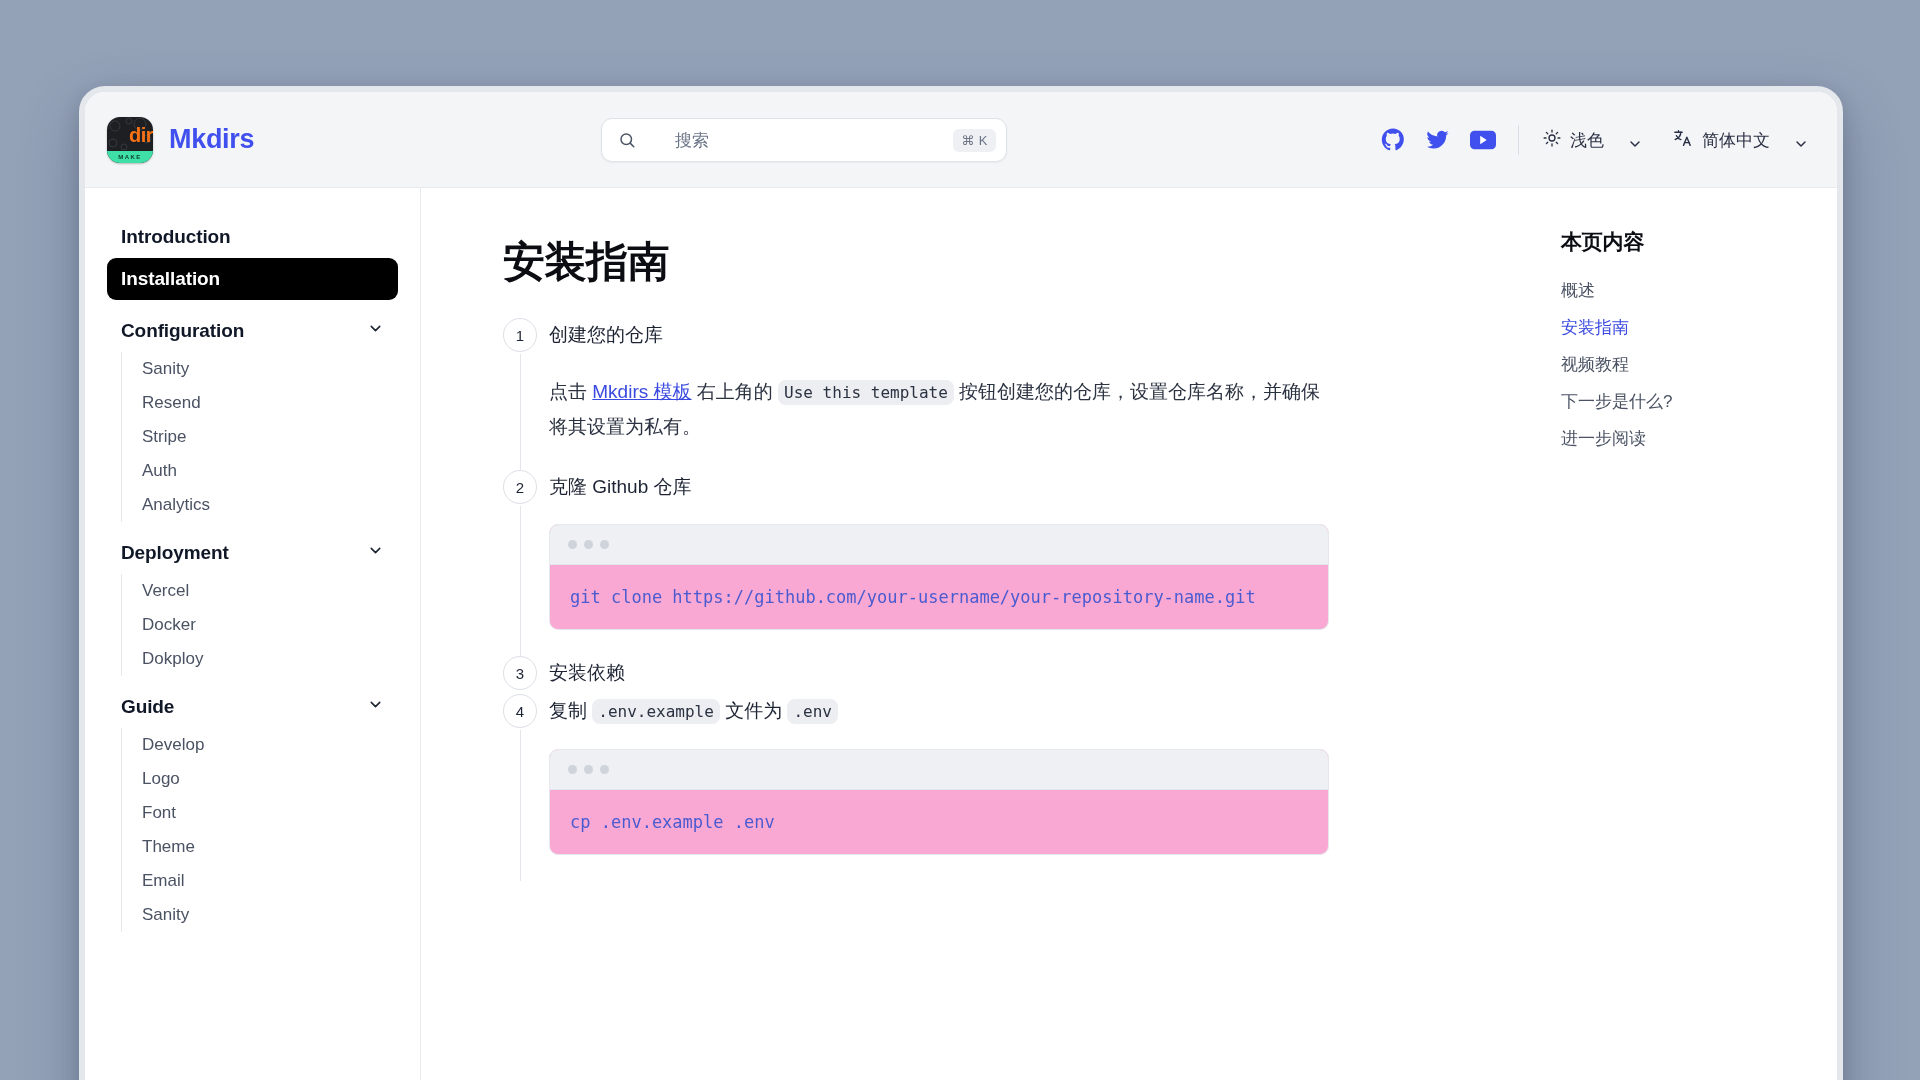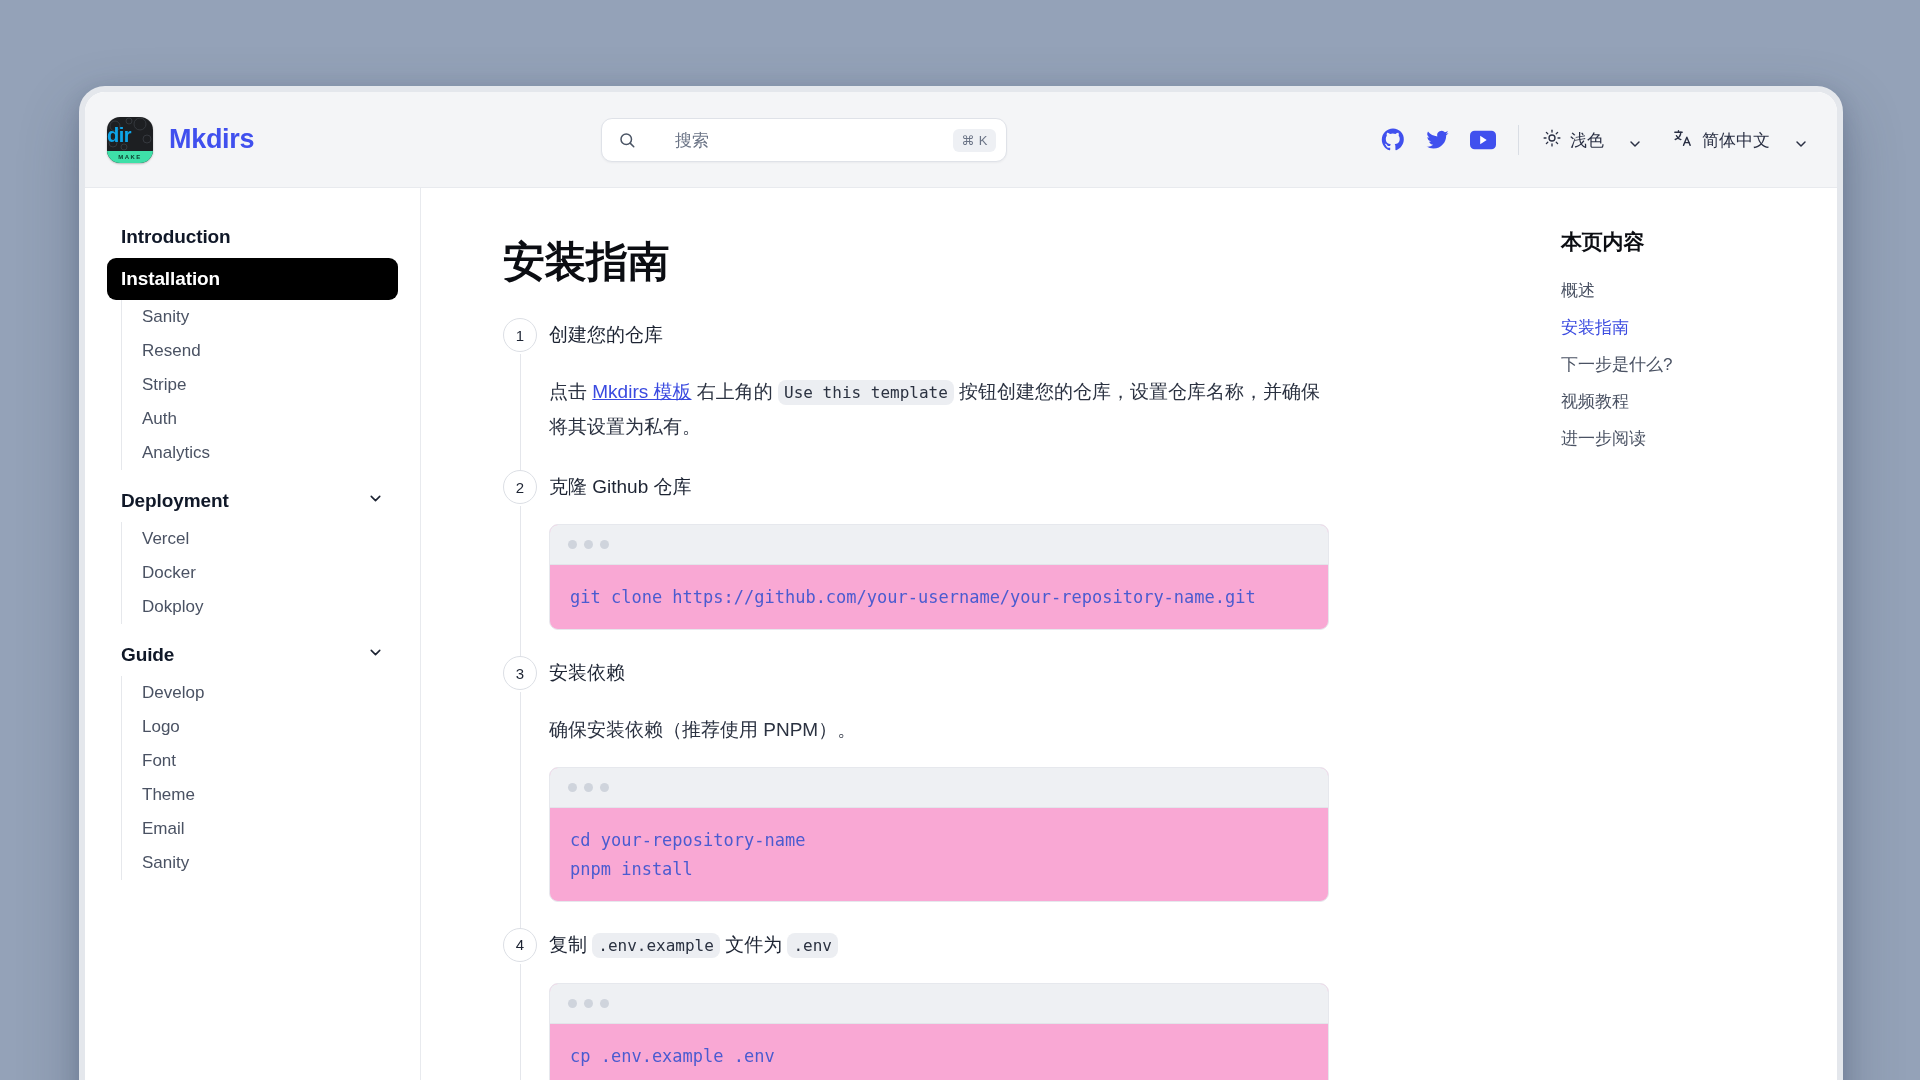--- a/index.html
+++ b/index.html
@@ -60,22 +60,22 @@
     box-shadow: 0 1px 2px rgba(0,0,0,.25);
   }
   .logo-mark .bubbles {
     position: absolute; inset: 0;
     opacity: .25;
   }
   .logo-mark .dir {
     position: absolute;
     left: 0; right: 0;
     top: 7px;
-    text-align: left;
-    color: #0ea5e9;
+    text-align: right;
+    color: #f97316;
     font-size: 20px;
     font-weight: 700;
     letter-spacing: -.5px;
     font-family: "Liberation Sans", sans-serif;
   }
   .logo-mark .make {
     position: absolute;
     left: 0; right: 0; bottom: 0;
     height: 12px;
     background: #3ee0a8;
@@ -435,20 +435,28 @@
       </div>
     </div>
   </div>
 
   <div id="body">
 
     <nav id="sidebar">
       <div class="nav-top">Introduction</div>
       <div class="nav-top active">Installation</div>
 
+      <div class="group-head">
+        <span>Configuration</span>
+        <span>
+          <svg width="17" height="17" viewBox="0 0 24 24" fill="none" stroke="#1d2433" stroke-width="2.2" stroke-linecap="round" stroke-linejoin="round">
+              <polyline points="6 9 12 15 18 9"></polyline>
+            </svg>
+        </span>
+      </div>
       <div class="group-items">
         <div class="group-item">Sanity</div>
         <div class="group-item">Resend</div>
         <div class="group-item">Stripe</div>
         <div class="group-item">Auth</div>
         <div class="group-item">Analytics</div>
       </div>
 
       <div class="group-head">
         <span>Deployment</span>
@@ -504,32 +512,20 @@
               <span class="dot"></span>
             </div>
             <div class="code-body">git clone https://github.com/your-username/your-repository-name.git</div>
           </div>
         </div>
       </div>
 
       <div class="step">
         <div class="step-num">3</div>
         <div class="step-title">安装依赖</div>
-        <div class="step-body">
-          <p class="para">确保安装依赖（推荐使用 PNPM）。</p>
-          <div class="codeblock">
-            <div class="code-bar">
-              <span class="dot"></span>
-              <span class="dot"></span>
-              <span class="dot"></span>
-            </div>
-            <div class="code-body">cd your-repository-name
-pnpm install</div>
-          </div>
-        </div>
       </div>
 
       <div class="step">
         <div class="step-num">4</div>
         <div class="step-title"><span>复制 </span><code class="chip">.env.example</code><span> 文件为 </span><code class="chip">.env</code></div>
         <div class="step-body">
           <div class="codeblock">
             <div class="code-bar">
               <span class="dot"></span>
               <span class="dot"></span>
@@ -538,19 +534,19 @@
             <div class="code-body">cp .env.example .env</div>
           </div>
         </div>
       </div>
     </main>
 
     <aside id="toc">
       <div id="toc-title">本页内容</div>
       <div class="toc-item">概述</div>
       <div class="toc-item active">安装指南</div>
+      <div class="toc-item">视频教程</div>
       <div class="toc-item">下一步是什么?</div>
-      <div class="toc-item">视频教程</div>
       <div class="toc-item">进一步阅读</div>
     </aside>
 
   </div>
 </div>
 
 </body></html>

